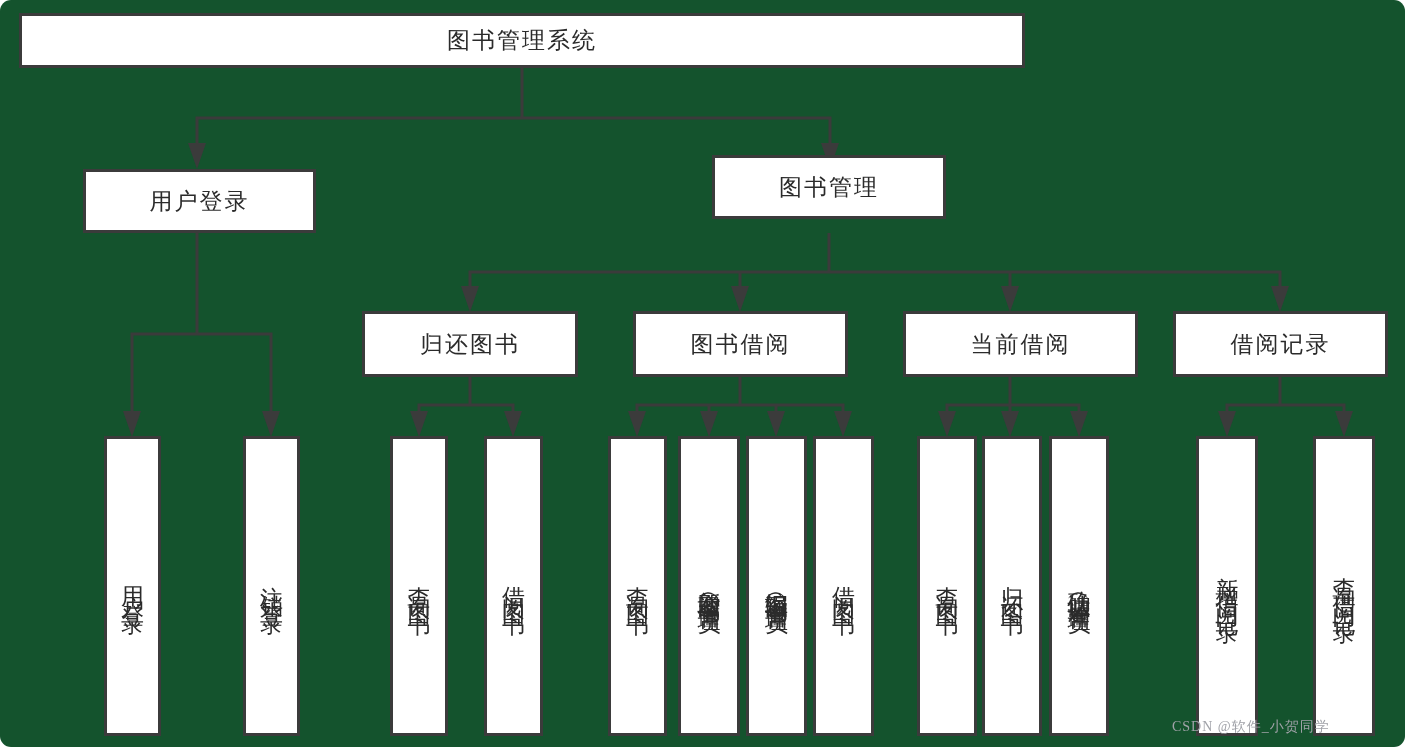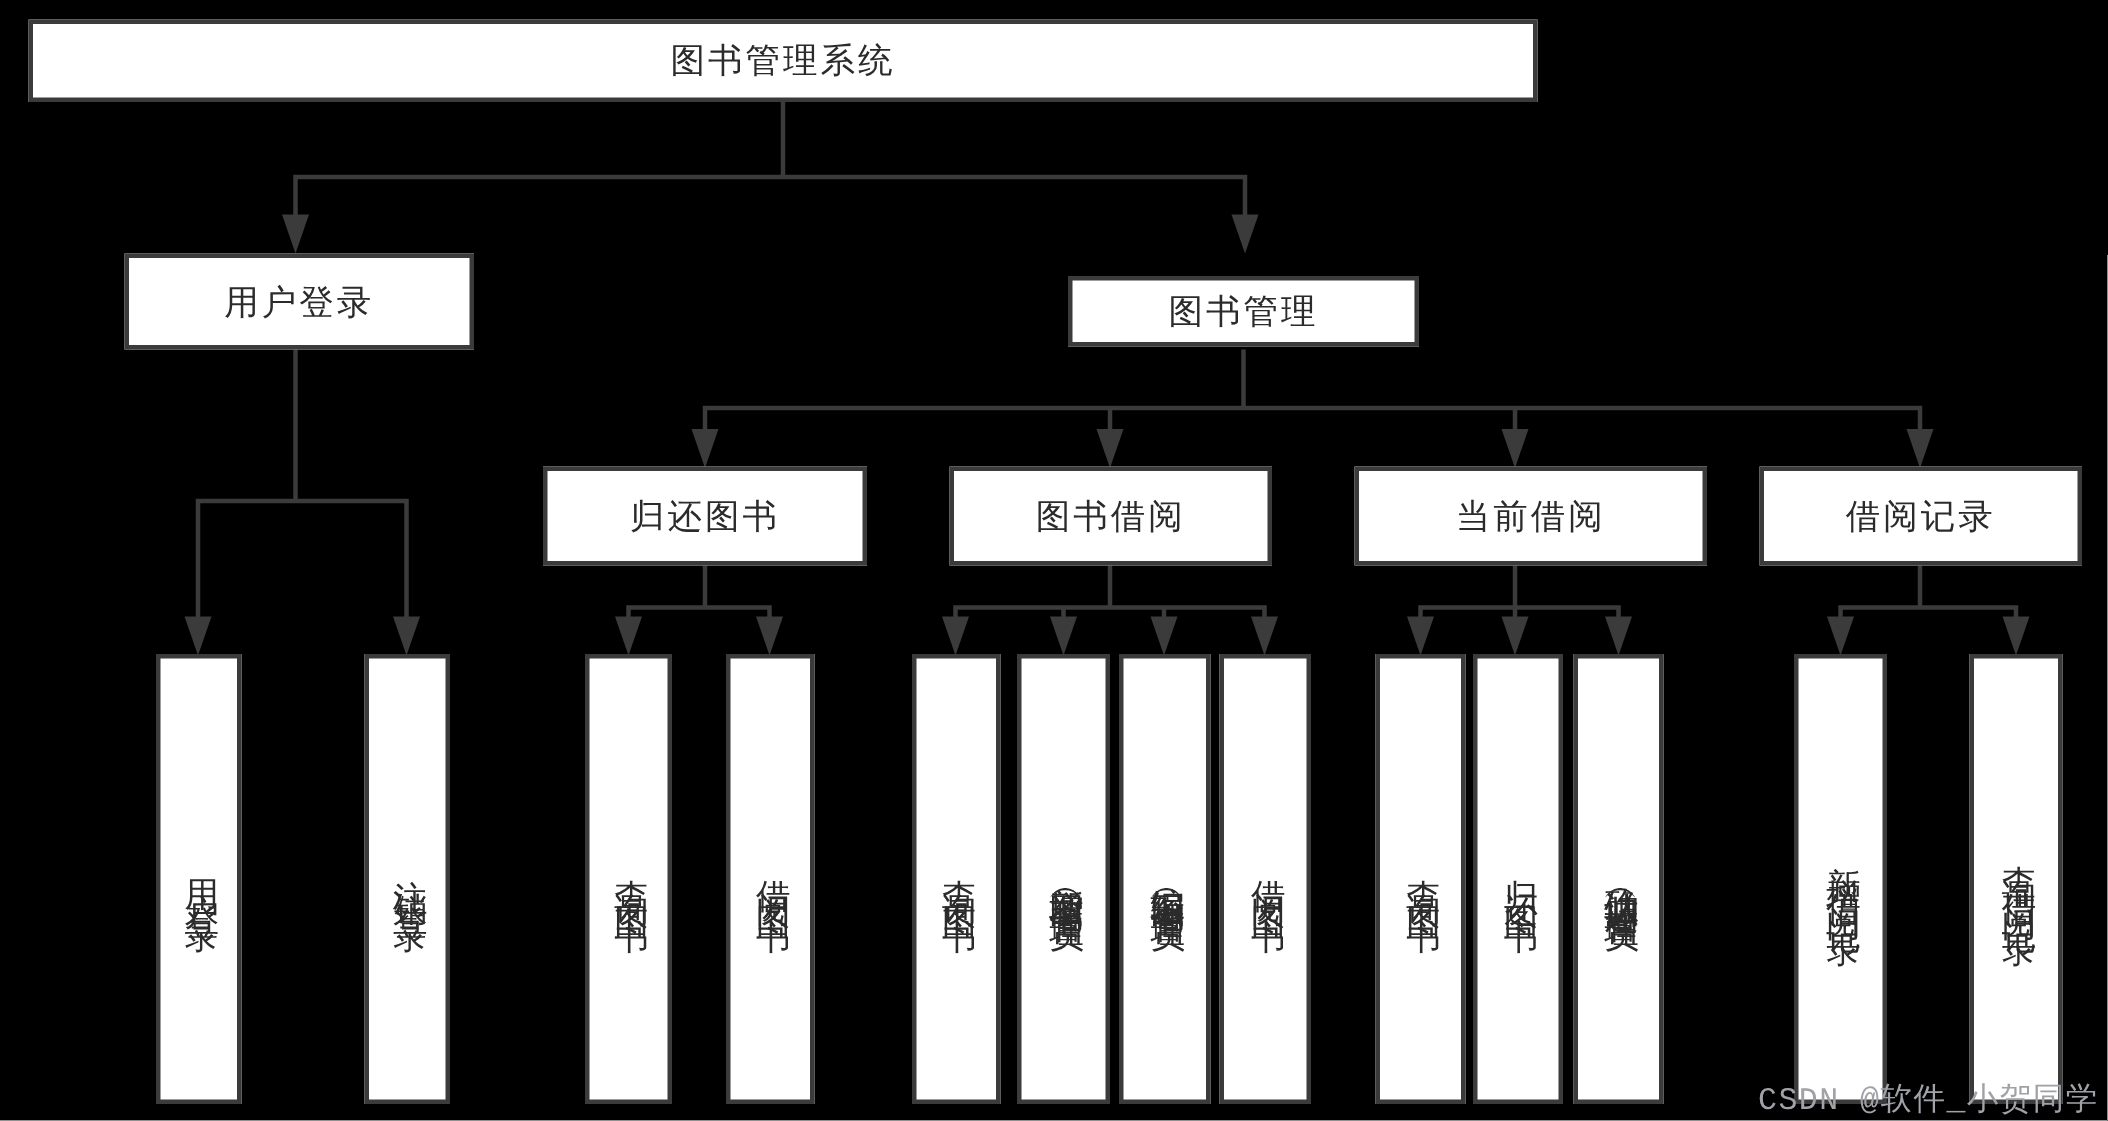--- a/index.html
+++ b/index.html
@@ -1,40 +1,41 @@
 <!DOCTYPE html>
 <html><head>
 <meta charset="utf-8">
 <style>
   html, body { margin: 0; padding: 0; background: #ffffff; }
   #canvas {
     position: relative;
     width: 1405px;
     height: 747px;
-    background: #000000;
-    font-family: Liberation Mono, monospace;
+    background: #14532d;
+    font-family: Liberation Serif, serif;
     overflow: hidden;
+    border-radius: 11px;
   }
   .node {
     position: absolute;
     box-sizing: border-box;
     border: 3px solid #3b3b3b;
     background: #ffffff;
     display: flex;
     align-items: center;
     justify-content: center;
     color: #2b2b2b;
     font-size: 23px;
     letter-spacing: 2px;
     white-space: nowrap;
     z-index: 2;
   }
   .root-node   { left: 19px;  top: 13px;  width: 1006px; height: 55px; }
   .lvl2-a      { left: 83px;  top: 169px; width: 233px;  height: 64px; }
-  .lvl2-b      { left: 712px; top: 184px; width: 234px;  height: 47px; }
+  .lvl2-b      { left: 712px; top: 155px; width: 234px;  height: 64px; }
   .lvl3        { top: 311px; height: 66px; }
   .lvl3-1 { left: 362px;  width: 216px; }
   .lvl3-2 { left: 633px;  width: 215px; }
   .lvl3-3 { left: 903px;  width: 235px; }
   .lvl3-4 { left: 1173px; width: 215px; }
   .leaf { top: 436px; height: 300px; }
   .leaf span {
     writing-mode: vertical-rl;
     text-orientation: mixed;
     letter-spacing: 9px;
@@ -64,21 +65,21 @@
   #connector-layer path {
     stroke: #3b3b3b;
     stroke-width: 3;
     fill: none;
   }
   #connector-layer polygon { fill: #3b3b3b; }
   .watermark {
     position: absolute;
     left: 1172px;
     top: 718px;
-    font-size: 21px;
+    font-size: 14px;
     color: #a0a2a8;
     letter-spacing: 1px;
     z-index: 3;
     white-space: nowrap;
   }
 </style>
 </head>
 <body>
 
 <div id="canvas">

